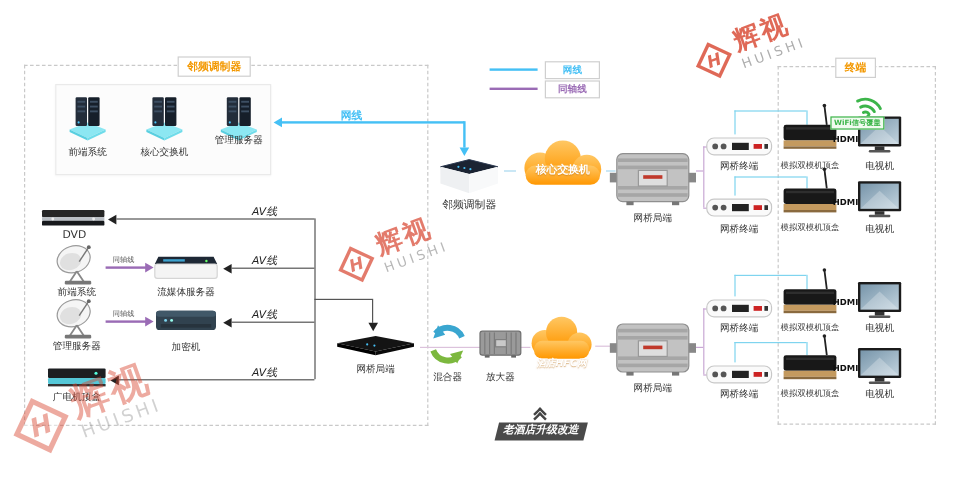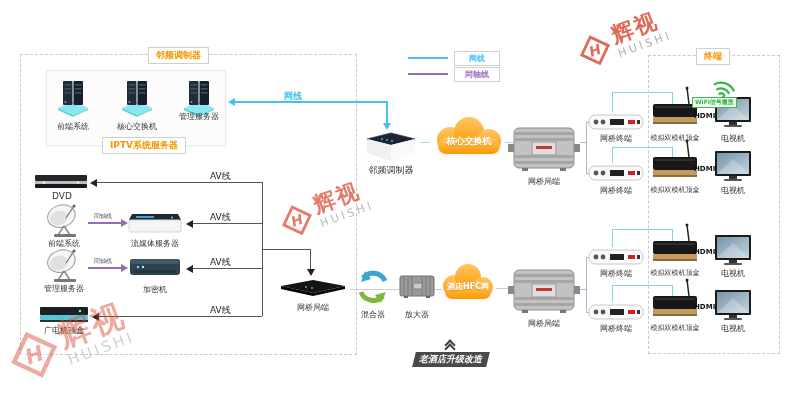--- a/index.html
+++ b/index.html
@@ -10,21 +10,21 @@
   .dashed-box{position:absolute;border:1px dashed #c9c9c9;}
   .sec-label{position:absolute;background:#fff;border:1px solid #cfcfcf;color:#f39800;
              font-size:9px;font-weight:bold;padding:1px 7px;white-space:nowrap;z-index:5;}
   
   .group-box{position:absolute;background:#fcfcfc;border:1px solid #eaeaea;box-shadow:0 1px 2px rgba(0,0,0,.04);}
   
   .lbl{position:absolute;font-size:9px;color:#333;text-align:center;white-space:nowrap;}
   .lbl8{font-size:8px;}
   .lbl7{font-size:7px;}
   .tiny{position:absolute;font-size:6px;color:#555;white-space:nowrap;}
-  .avlbl{position:absolute;font-size:9px;color:#222;white-space:nowrap;}
+  .avlbl{position:absolute;font-size:9px;color:#222;white-space:nowrap;font-style:italic;}
   .netlbl{position:absolute;font-size:9px;font-weight:bold;color:#45c0f5;white-space:nowrap;}
   .hdmilbl{position:absolute;font-size:7px;font-weight:bold;color:#111;white-space:nowrap;}
   
   .hline{position:absolute;height:1px;background:#555;}
   .vline{position:absolute;width:1px;background:#555;}
   .c-net{background:#45c0f5;height:2px;}
   .c-netv{background:#45c0f5;width:2px;}
   .c-coax{background:#9a6bb5;height:2px;}
   .c-lblue{background:#a8d8ee;}
   .c-pink{background:#dcc2dc;}
@@ -104,21 +104,20 @@
 
   <div class="dashed-box" style="left:648px;top:55px;width:130px;height:297px;"></div>
   <div class="sec-label" style="left:696px;top:48px;">终端</div>
 
   <div class="hline c-net" style="left:408px;top:57px;width:40px;"></div>
   <div class="legend-box" style="left:454px;top:51px;color:#45c0f5;">网线</div>
   <div class="hline c-coax" style="left:408px;top:73px;width:40px;"></div>
   <div class="legend-box" style="left:454px;top:67px;color:#9a6bb5;">同轴线</div>
 
   <div class="group-box" style="left:46px;top:70px;width:178px;height:74px;"></div>
-  <div class="sec-label" style="left:102px;top:137px;">IPTV系统服务器</div>
 
   <svg class="abs" style="left:56px;top:78px;" width="34" height="42" viewBox="0 0 34 42">
     <defs>
       <linearGradient id="cg1" x1="0" y1="0" x2="0" y2="1">
         <stop offset="0" stop-color="#ffc763"></stop>
           <stop offset="1" stop-color="#ff9700"></stop>
       </linearGradient>
       <linearGradient id="tvg" x1="0" y1="0" x2="1" y2="1">
         <stop offset="0" stop-color="#7795aa"></stop>
           <stop offset="1" stop-color="#c2d3de"></stop>
@@ -319,21 +318,21 @@
   <div class="lbl lbl8" style="left:402px;top:309px;width:30px;">放大器</div>
 
   <svg class="abs" style="left:438px;top:262px;" width="60" height="46" viewBox="0 0 60 46">
     <g fill="url(#cg1)">
       <circle cx="16" cy="24" r="11"></circle>
         <circle cx="30" cy="15" r="13"></circle>
         <circle cx="45" cy="25" r="10"></circle>
       <rect x="7" y="22" width="46" height="15" rx="7"></rect>
     </g>
   </svg>
-  <div class="cloud-txt" style="left:438px;top:281px;width:60px;font-size:8px;">酒店HFC网</div>
+  <div class="cloud-txt" style="left:438px;top:297px;width:60px;font-size:8px;font-style:italic;">酒店HFC网</div>
   <div class="hline c-pink" style="left:496px;top:288px;width:14px;"></div>
 
   <svg class="abs" style="left:508px;top:122px;" width="72" height="52" viewBox="0 0 72 52">
     <rect x="0" y="22" width="7" height="8" fill="#888"></rect>
       <rect x="65" y="22" width="7" height="8" fill="#888"></rect>
     <rect x="6" y="6" width="60" height="40" rx="5" fill="#c2c2c2" stroke="#8f8f8f"></rect>
     <g fill="#a6a6a6">
         <rect x="7" y="10" width="58" height="3"></rect>
         <rect x="7" y="16" width="58" height="3"></rect>
         <rect x="7" y="33" width="58" height="3"></rect>

